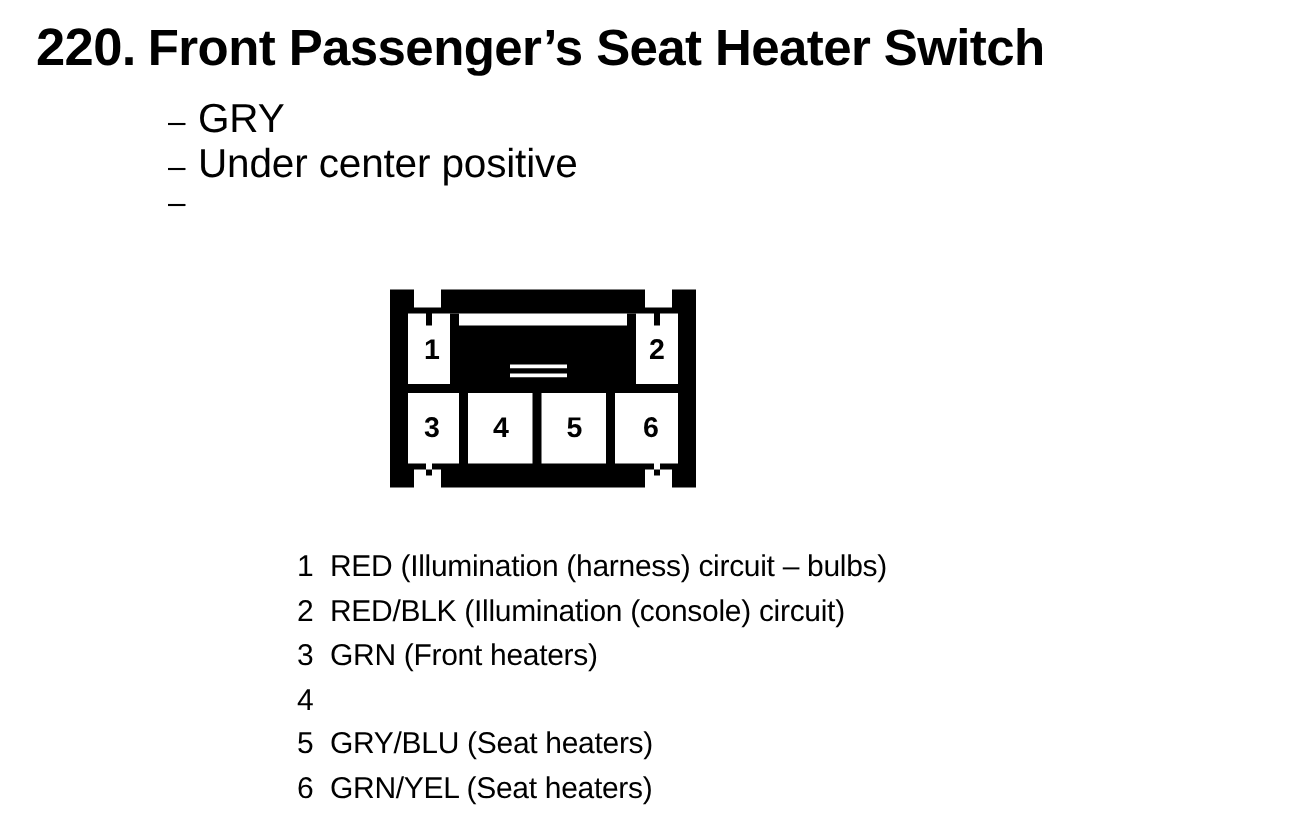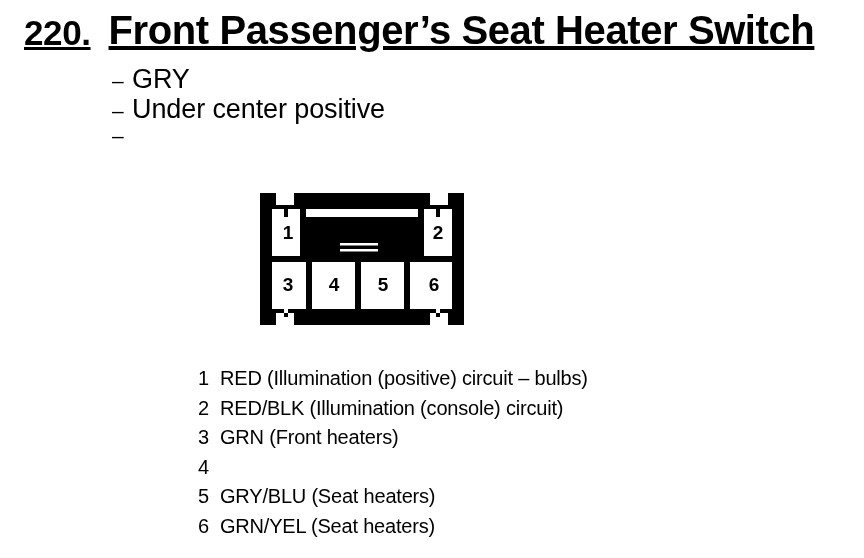--- a/index.html
+++ b/index.html
@@ -18,34 +18,33 @@
   }
 
   
   #header-title {
     position: absolute;
     left: 24px;
     top: 11px;
     width: 820px;
     height: 42px;
     display: flex;
-    align-items: flex-end;
+    align-items: center;
     white-space: nowrap;
-    text-decoration: underline;
   }
   #header-title .num {
     font-size: 35px;
     font-weight: bold;
     letter-spacing: -0.4px;
   }
   #header-title .name {
-    font-size: 40px;
+    font-size: 34px;
     font-weight: bold;
     letter-spacing: -0.4px;
-    margin-left: 18px;
+    margin-left: 8px;
   }
 
   
   #notes {
     position: absolute;
     left: 112px;
     top: 64px;
     width: 600px;
   }
   .note-row {
@@ -165,21 +164,21 @@
     <text class="pin-num" x="38" y="104">3</text>
     <text class="pin-num" x="84" y="104">4</text>
     <text class="pin-num" x="133" y="104">5</text>
     <text class="pin-num" x="184" y="104">6</text>
   </svg>
 </div>
 
 <div id="pin-legend">
   <div class="pin-row">
     <span class="pin-index">1</span>
-    <span class="pin-label">RED (Illumination (positive) circuit – bulbs)</span>
+    <span class="pin-label">RED (Illumination (harness) circuit – bulbs)</span>
   </div>
   <div class="pin-row">
     <span class="pin-index">2</span>
     <span class="pin-label">RED/BLK (Illumination (console) circuit)</span>
   </div>
   <div class="pin-row">
     <span class="pin-index">3</span>
     <span class="pin-label">GRN (Front heaters)</span>
   </div>
   <div class="pin-row">

